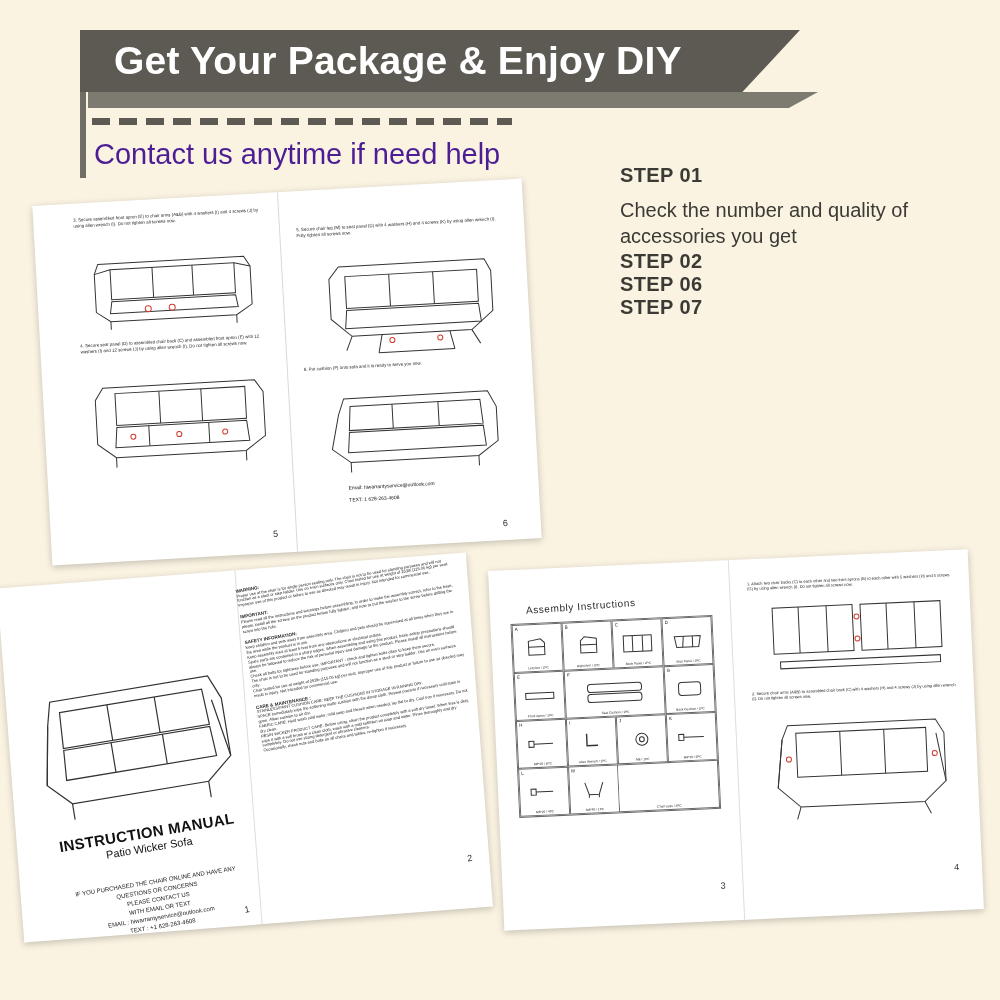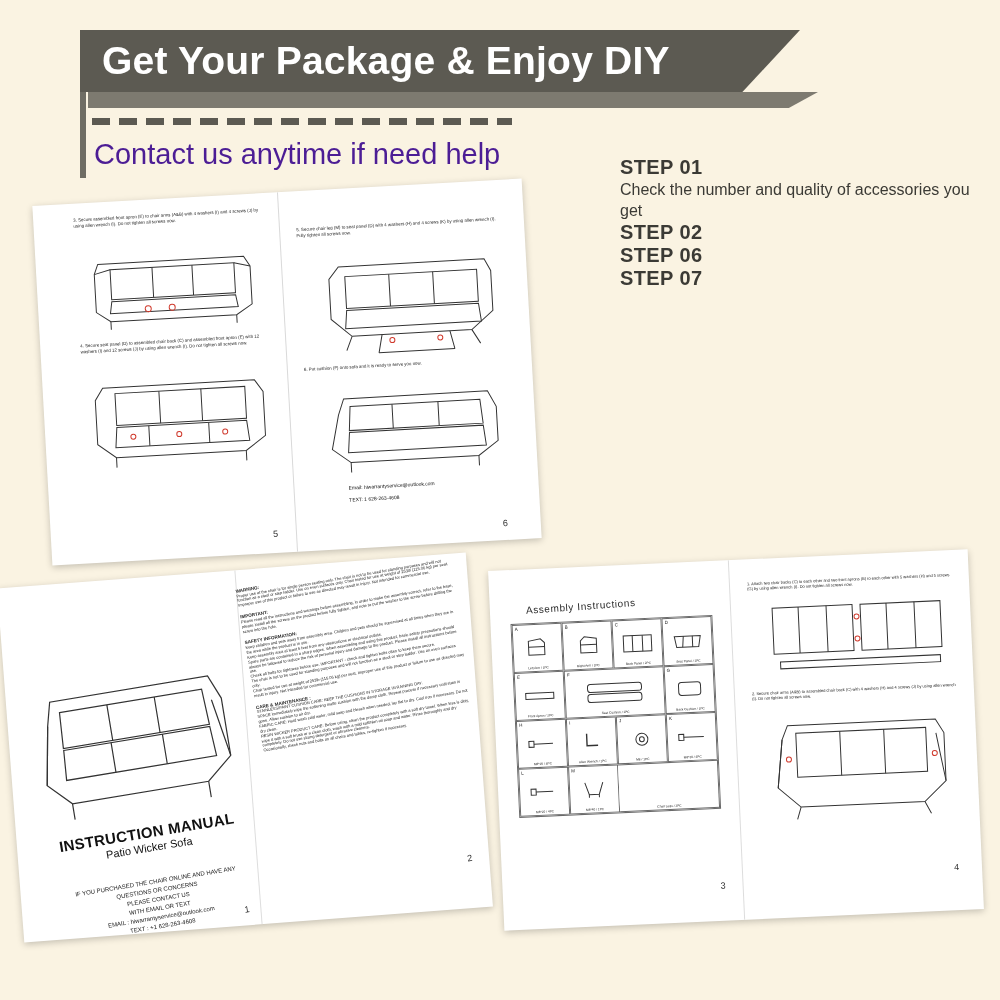--- a/index.html
+++ b/index.html
@@ -31,21 +31,21 @@
     height: 62px;
     background: #5c5a52;
     clip-path: polygon(0 0, 100% 0, 92% 100%, 0 100%);
     display: flex;
     align-items: center;
   }
   #banner-title {
     color: #ffffff;
     font-size: 39px;
     font-weight: bold;
-    margin-left: 22px;
+    margin-left: 34px;
     letter-spacing: 0.2px;
     white-space: nowrap;
   }
   #banner-shadow {
     position: absolute;
     left: 48px;
     top: 62px;
     width: 730px;
     height: 16px;
     background: #6f6d64;
@@ -85,26 +85,26 @@
     top: 148px;
     width: 368px;
   }
   .step-title {
     font-size: 20px;
     font-weight: bold;
     color: #3b3a35;
     margin-top: 0;
     letter-spacing: .4px;
   }
-  .step-title:first-child { margin-top: 8px; }
+  .step-title:first-child { margin-top: 16px; }
   .step-body {
-    font-size: 16px;
+    font-size: 20px;
     color: #3b3a35;
     line-height: 1.32;
-    margin-top: 0;
+    margin-top: 10px;
   }
 
   
   .sheet {
     position: absolute;
     background: #ffffff;
     box-shadow: 0 2px 7px rgba(0,0,0,.22);
     overflow: hidden;
   }
   .pagenum {

